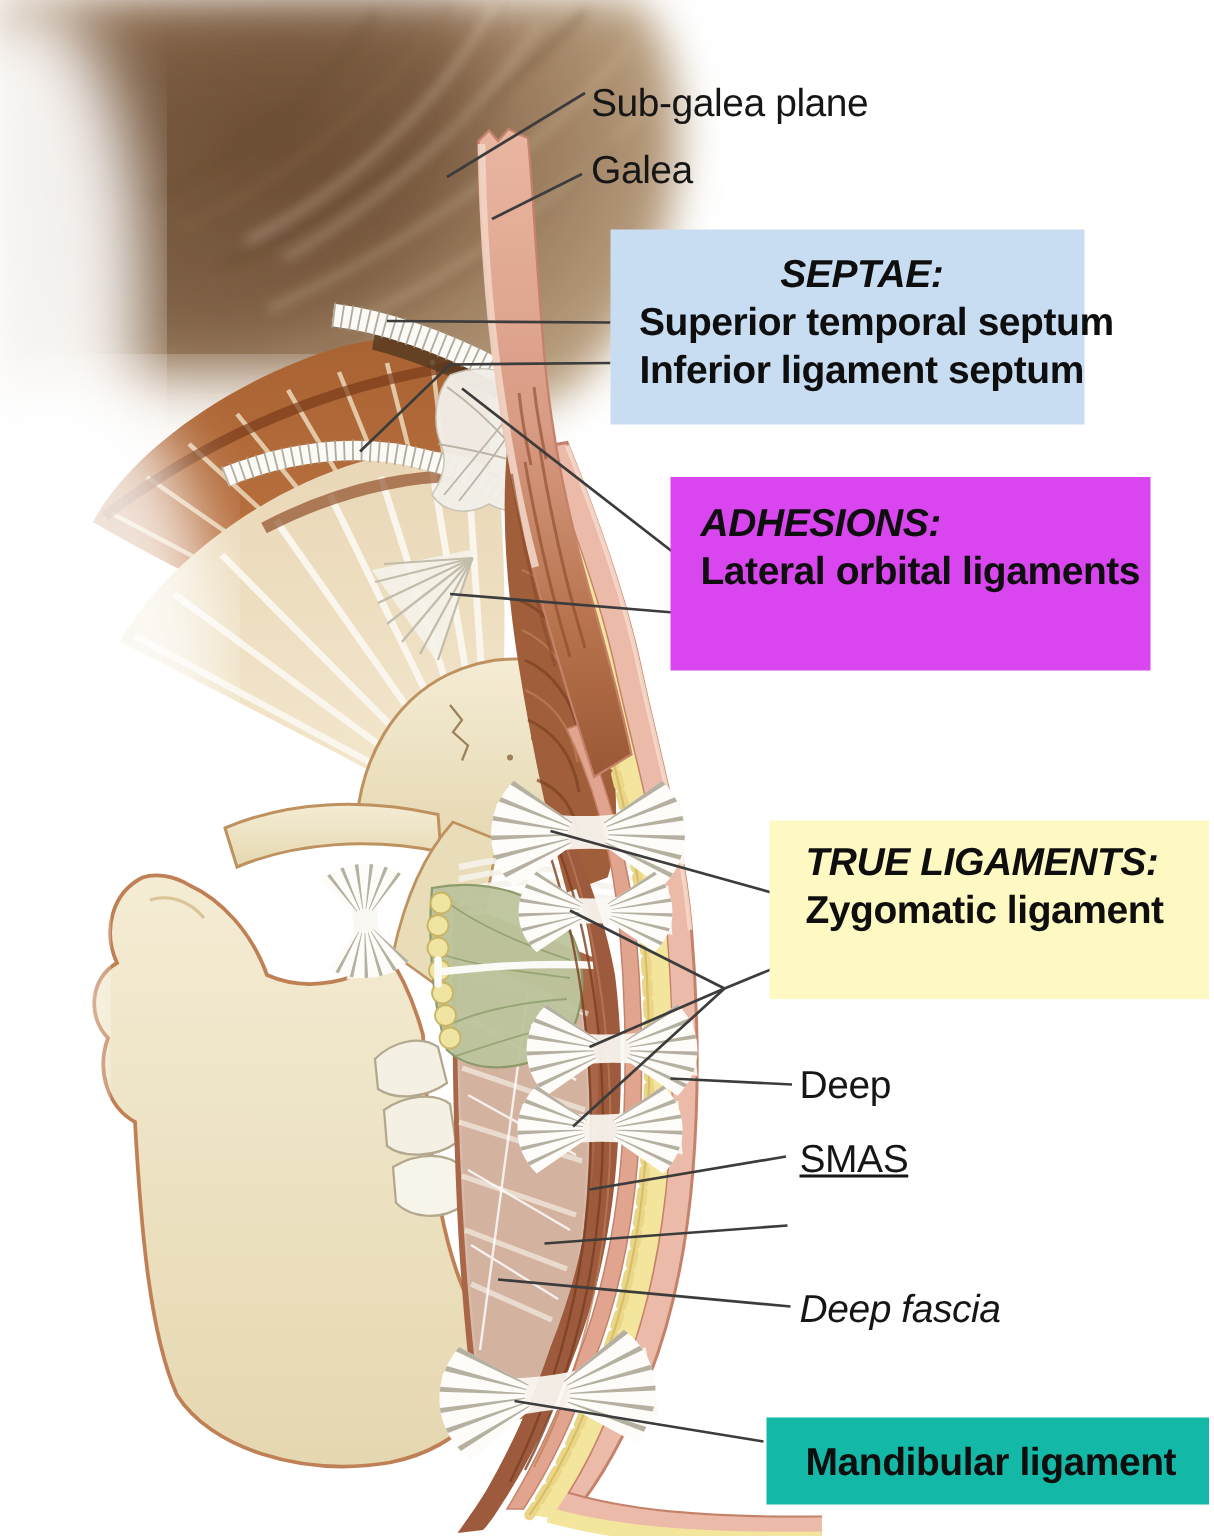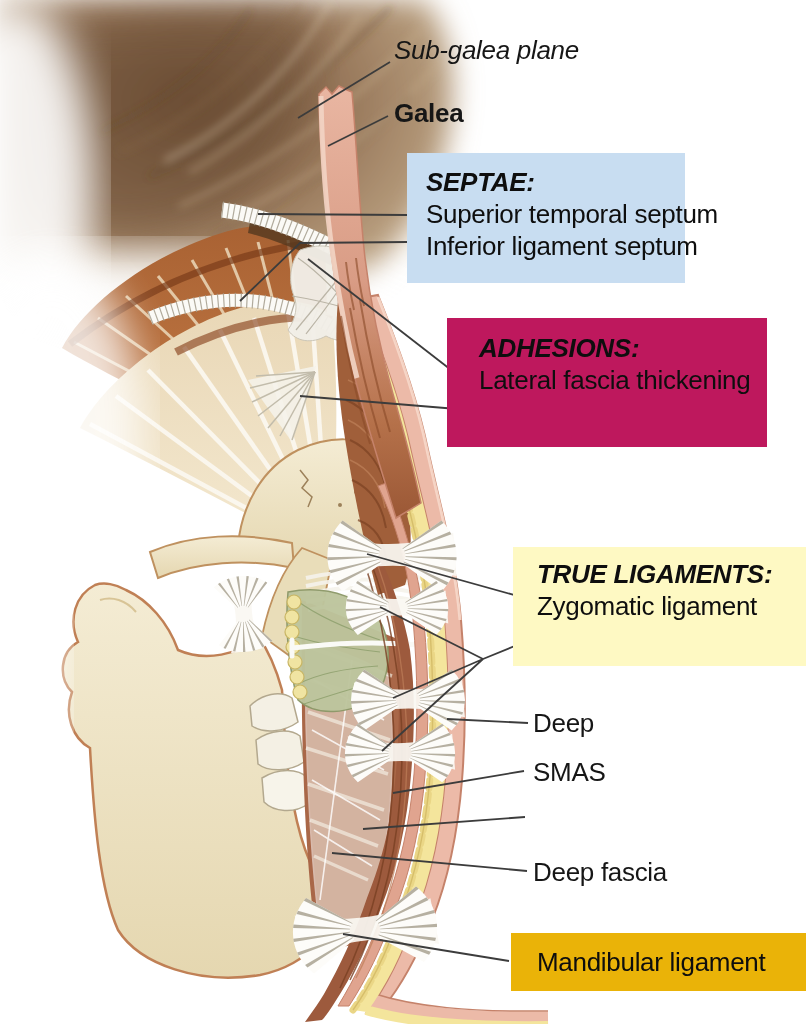--- a/index.html
+++ b/index.html
@@ -10,25 +10,25 @@
   svg.illus { position:absolute; left:0; top:0; }
   .lbl {
     position:absolute; font-size:26px; color:#161616;
     white-space:nowrap; letter-spacing:-0.3px; line-height:30px;
   }
   .infobox {
     position:absolute; font-size:26px; font-weight:bold; color:#0e0e0e;
     letter-spacing:-0.3px; box-sizing:border-box;
   }
   .box-title { font-style:italic; font-weight:bold; line-height:32px; white-space:nowrap; }
-  .box-item  { font-weight:normal; line-height:32px; white-space:nowrap; }
+  .box-item  { font-weight:bold; line-height:32px; white-space:nowrap; }
   .septae-box        { background:#c8ddf1; padding:13px 0 0 19px; }
-  .adhesions-box     { background:#be185d; padding:14px 0 0 32px; }
+  .adhesions-box     { background:#d946ef; padding:14px 0 0 20px; }
   .true-ligaments-box{ background:#fef9c3; padding:11px 0 0 24px; }
-  .mandibular-box    { background:#eab308; padding:13px 0 0 26px; }
+  .mandibular-box    { background:#14b8a6; padding:13px 0 0 26px;margin-top:12px; }
 </style>
 </head>
 <body>
 
 <div class="canvas">
 
 <svg class="illus" width="809" height="1024" viewBox="0 0 809 1024">
   <defs>
     <radialGradient id="gHair" cx="42%" cy="30%" r="75%">
       <stop offset="0%" stop-color="#6d4e34"></stop>
@@ -322,35 +322,35 @@
     <path d="M525,598 L367,554"></path>
     <path d="M522,643 L483,659 M483,659 L380,607 M483,659 L393,698 M483,659 L382,751"></path>
     <path d="M528,723 L447,719"></path>
     <path d="M524,771 L393,793"></path>
     <path d="M525,817 L363,829"></path>
     <path d="M527,871 L332,853"></path>
     <path d="M509,961 L343,934"></path>
   </g>
 </svg>
 
-<div class="lbl" style="left:394px; top:35px;font-style:italic;">Sub-galea plane</div>
-<div class="lbl" style="left:394px; top:98px;font-weight:bold;">Galea</div>
+<div class="lbl" style="left:394px; top:53px;">Sub-galea plane</div>
+<div class="lbl" style="left:394px; top:98px;">Galea</div>
 <div class="lbl" style="left:533px; top:708px;">Deep</div>
-<div class="lbl" style="left:533px; top:757px;">SMAS</div>
-<div class="lbl" style="left:533px; top:857px;">Deep fascia</div>
-
-<div class="infobox septae-box" style="left:407px; top:153px; width:278px; height:130px;">
+<div class="lbl" style="left:533px; top:757px;text-decoration:underline;">SMAS</div>
+<div class="lbl" style="left:533px; top:857px;font-style:italic;">Deep fascia</div>
+
+<div class="infobox septae-box" style="left:407px; top:153px; width:316px; height:130px;text-align:center;">
   <div class="box-title">SEPTAE:</div>
   <div class="box-item">Superior temporal septum</div>
   <div class="box-item">Inferior ligament septum</div>
 </div>
 
 <div class="infobox adhesions-box" style="left:447px; top:318px; width:320px; height:129px;">
   <div class="box-title">ADHESIONS:</div>
-  <div class="box-item">Lateral fascia thickening</div>
+  <div class="box-item">Lateral orbital ligaments</div>
 </div>
 
 <div class="infobox true-ligaments-box" style="left:513px; top:547px; width:293px; height:119px;">
   <div class="box-title">TRUE LIGAMENTS:</div>
   <div class="box-item">Zygomatic ligament</div>
 </div>
 
 <div class="infobox mandibular-box" style="left:511px; top:933px; width:295px; height:58px;">
   <div class="box-item">Mandibular ligament</div>
 </div>

